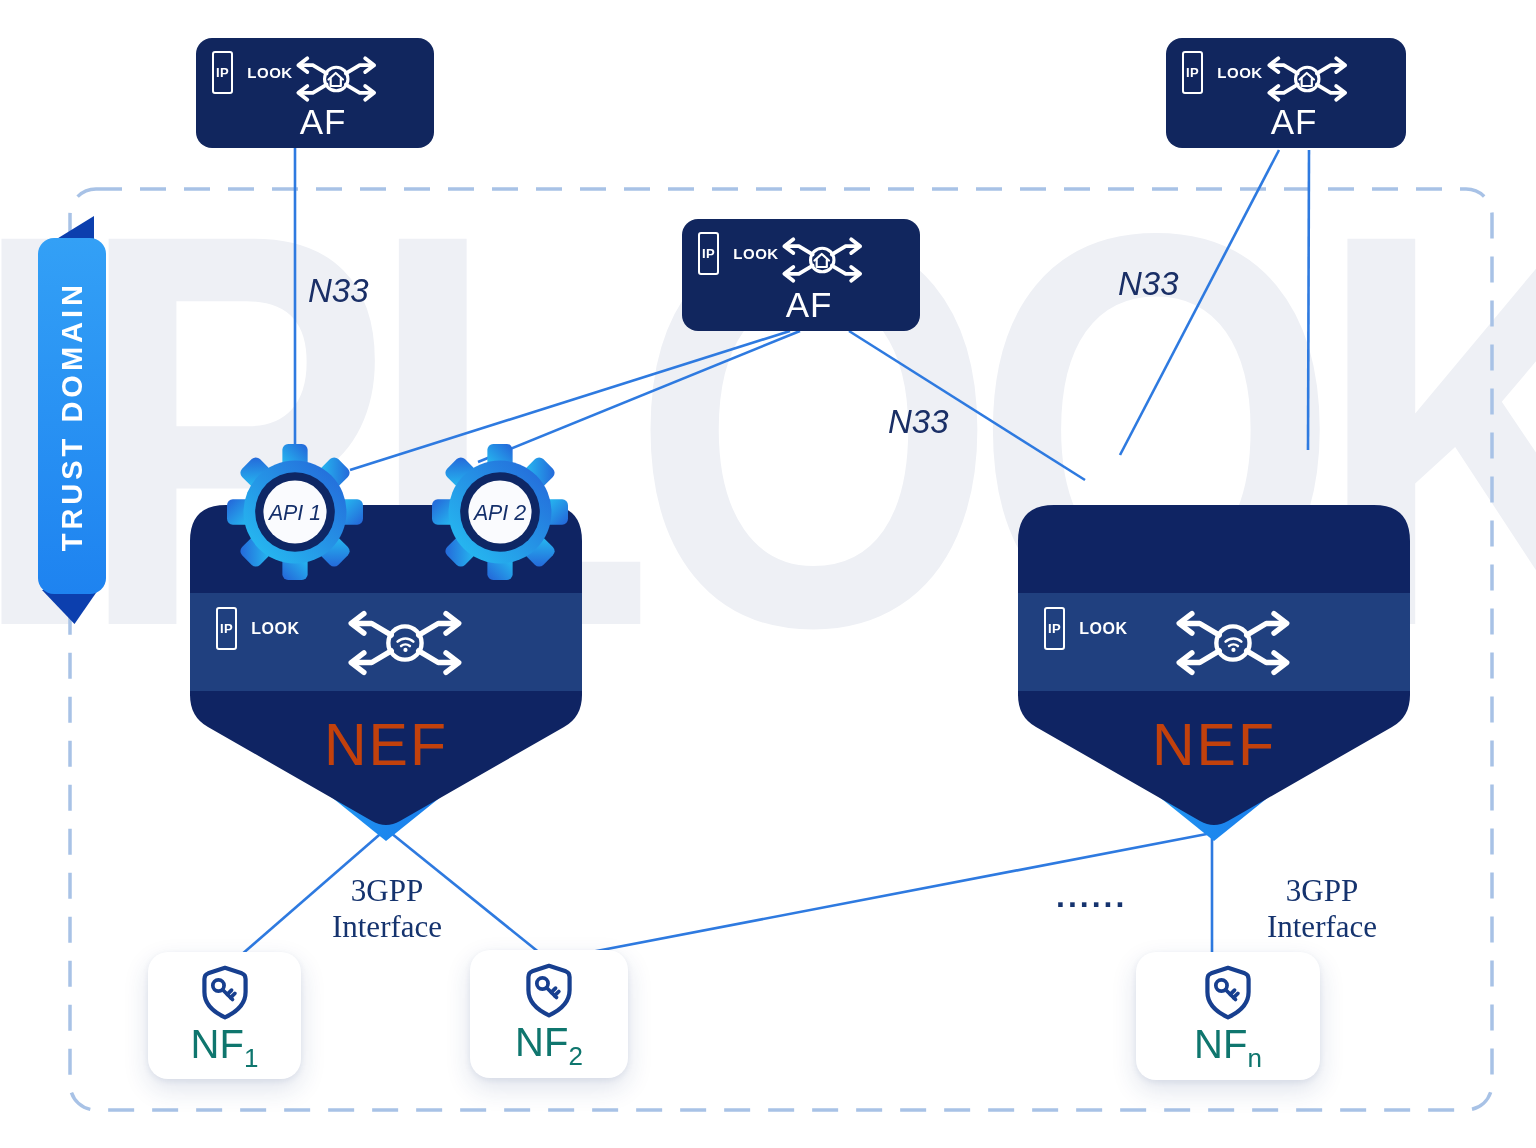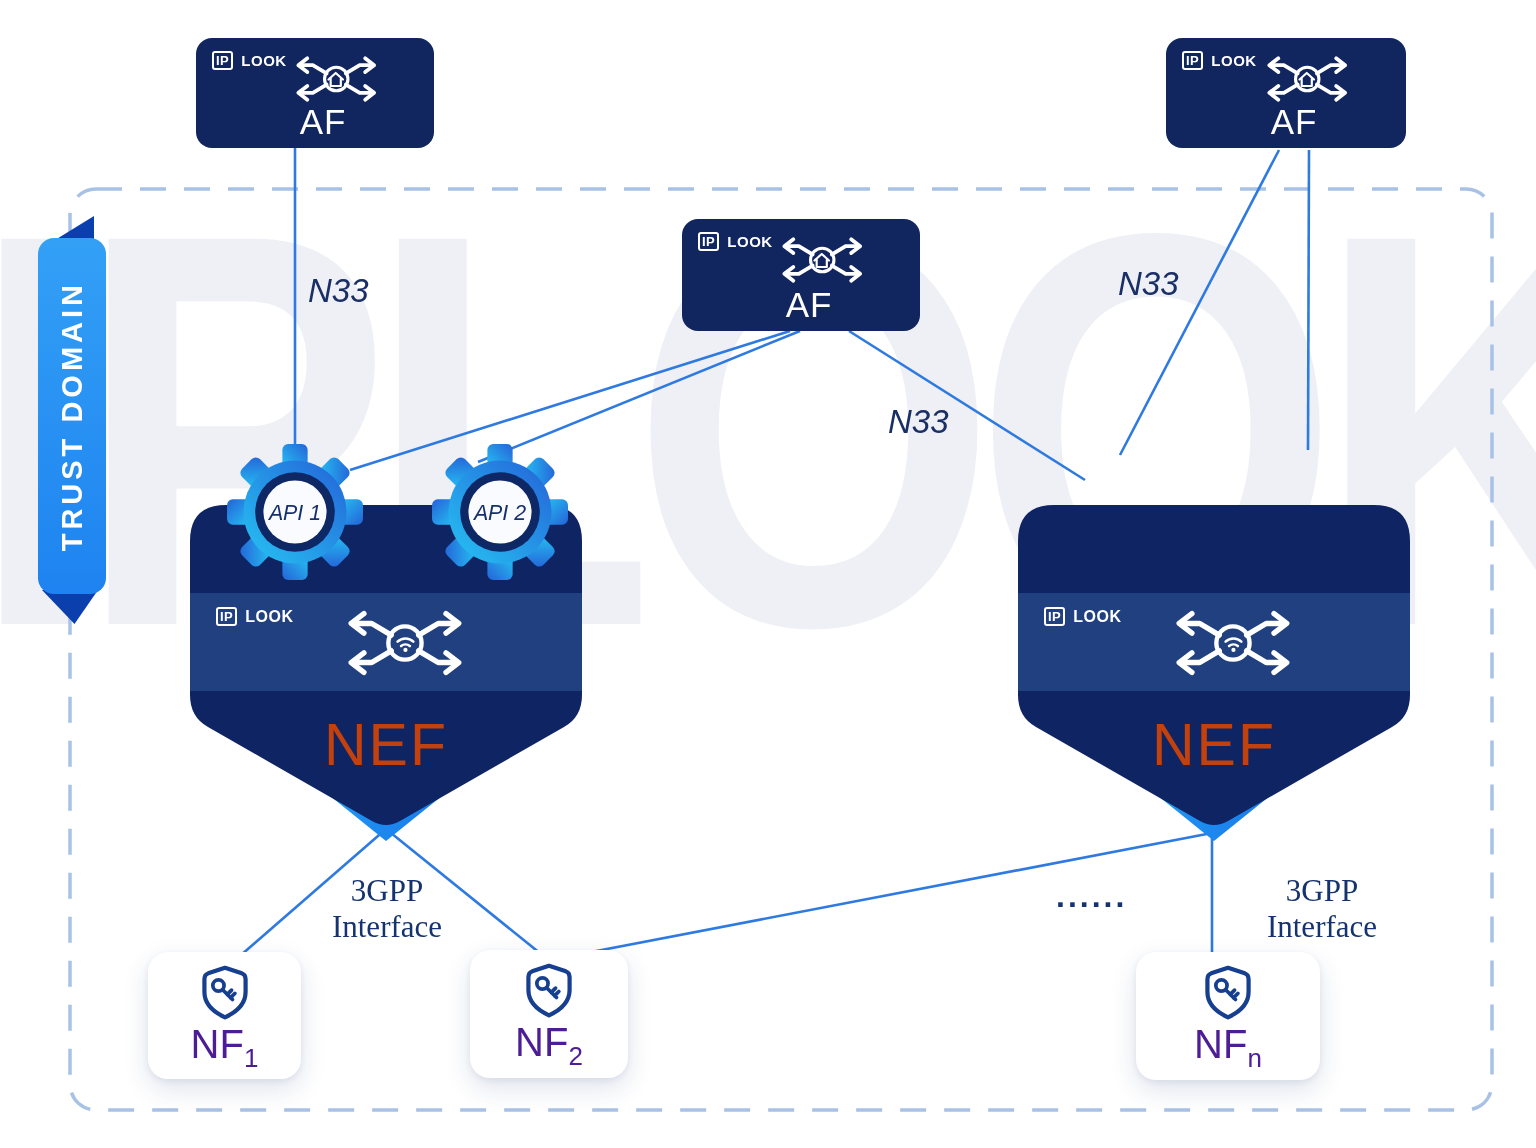--- a/index.html
+++ b/index.html
@@ -17,21 +17,21 @@
   .fold-bottom{left:42px;top:590px;width:56px;height:34px;clip-path:polygon(0 0,100% 0,58% 100%);}
   .ribbon{position:absolute;left:38px;top:238px;width:68px;height:356px;z-index:3;
           background:linear-gradient(180deg,#33a0f6 0%,#1e83f0 100%);border-radius:16px;
           display:flex;align-items:center;justify-content:center;}
   .ribbon span{writing-mode:vertical-rl;transform:rotate(180deg);color:#fff;font-weight:bold;
           font-size:29px;letter-spacing:4px;white-space:nowrap;}
   
   .af-box{position:absolute;background:#11265e;border-radius:16px;z-index:2;width:238px;height:110px;}
   .logo{position:absolute;left:16px;top:13px;display:flex;align-items:center;color:#fff;
         font-weight:bold;font-size:15px;letter-spacing:.5px;}
-  .logo .ip{border:2px solid #fff;border-radius:3px;padding:0 2px;margin-right:8px;font-size:13px;line-height:15px;}
+  .logo .ip{border:2px solid #fff;border-radius:3px;padding:12px 2px;margin-right:14px;font-size:13px;line-height:15px;}
   .af-ic{position:absolute;left:50%;top:10px;transform:translateX(-32%);width:118px;height:62px;}
   .af-label{position:absolute;left:16px;right:0;bottom:6px;text-align:center;color:#fff;
             font-size:35px;font-weight:300;letter-spacing:1px;}
   
   .nef{position:absolute;width:392px;height:336px;z-index:2;}
   .chevron{position:absolute;left:42px;top:212px;width:308px;height:124px;
            clip-path:polygon(0 0,100% 0,50% 100%);
            background:linear-gradient(100deg,#29c7f5 0%,#1e8df0 45%,#1266e2 100%);}
   .shield{position:absolute;left:0;top:0;}
   .nef .logo{left:26px;top:102px;font-size:16px;}
@@ -40,21 +40,21 @@
              font-size:59px;font-weight:300;letter-spacing:2px;}
   
   .gear{position:absolute;width:136px;height:136px;z-index:3;font-style:italic;}
   .gear svg{width:100%;height:100%;}
   .gear text{font-family:"Liberation Sans",sans-serif;font-size:22px;fill:#15306b;}
   
   .nf-box{position:absolute;background:#fff;border-radius:20px;z-index:2;
           box-shadow:0 10px 26px rgba(25,55,120,.14),0 2px 6px rgba(25,55,120,.08);
           display:flex;flex-direction:column;align-items:center;}
   .nf-box svg{width:54px;height:58px;margin-top:12px;}
-  .nf-label{color:#4c1d95;font-size:40px;line-height:1.1;margin-top:0;}
+  .nf-label{color:#0f766e;font-size:40px;line-height:1.1;margin-top:0;}
   .nf-label sub{font-size:26px;}
   
   .lbl{position:absolute;color:#1a2f66;z-index:2;}
   .n33{font-size:33px;font-style:italic;}
   .iface{font-size:31px;text-align:center;line-height:1.15;color:#15336e;width:180px;font-family:Liberation Serif, serif;}
   .dots{font-size:32px;font-weight:bold;letter-spacing:3px;color:#15336e;}
 </style>
 </head>
 <body>
 

